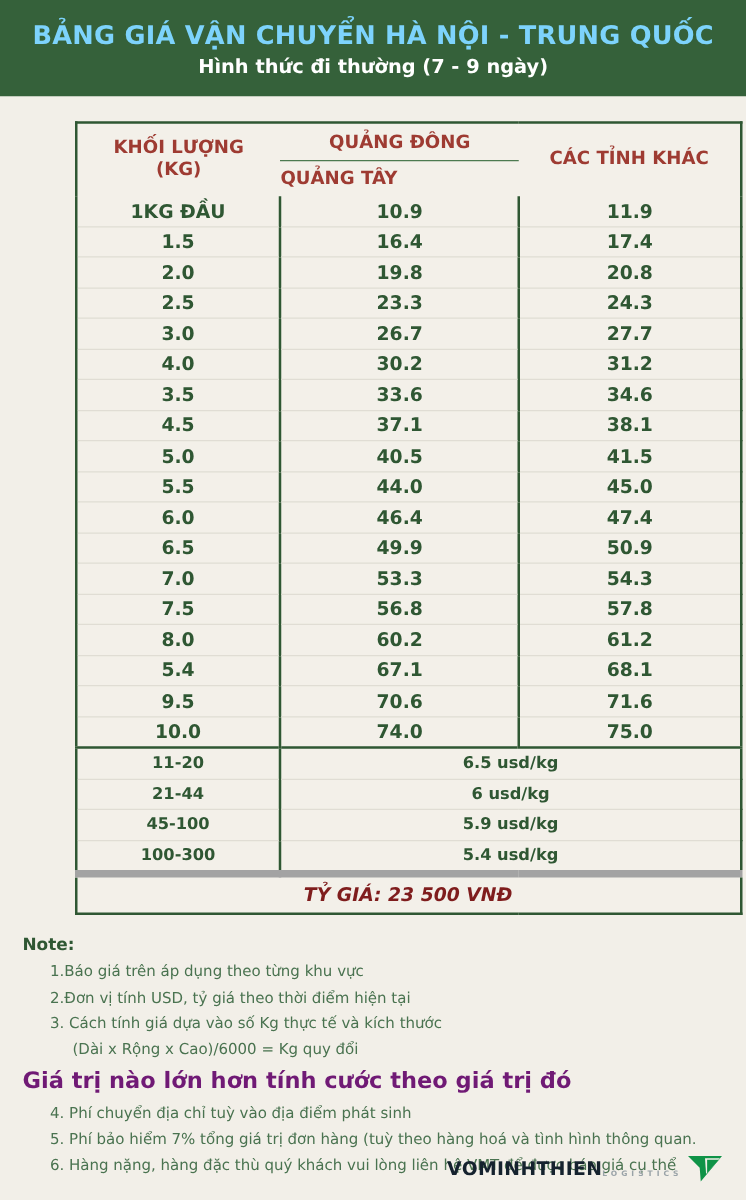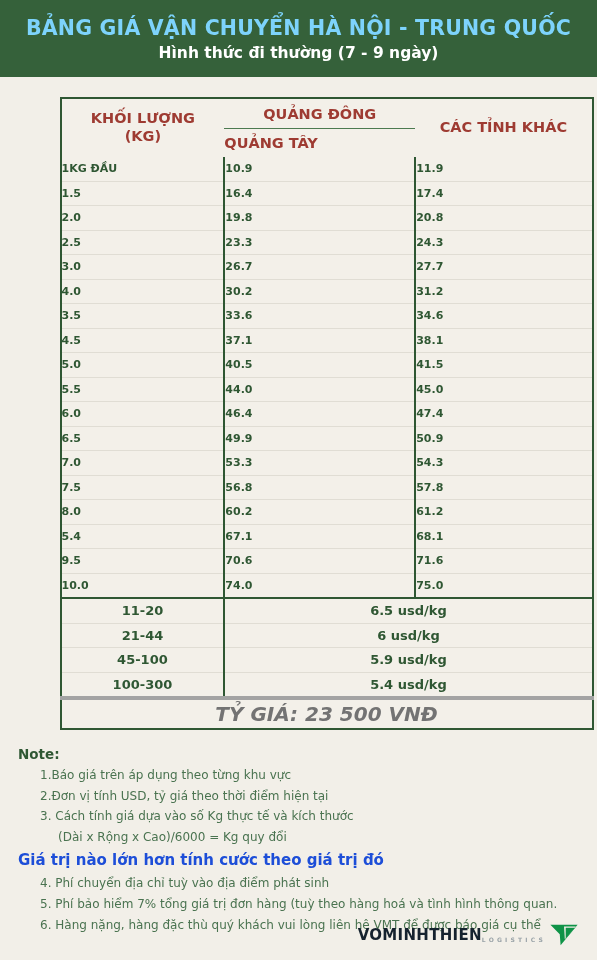--- a/index.html
+++ b/index.html
@@ -78,24 +78,24 @@
   }
   .hsplit .bot{
     color:#9e3b32;font-weight:700;font-size:14.5px;
     height:28px;line-height:28px;
   }
   .hrow-bottom td{border-bottom:2px solid #2f5733;}
 
   
   tr.drow td{
     height:23.5px;
-    text-align:left;
+    text-align:center;
     color:#2f5733;
     font-weight:700;
-    font-size:11px;
+    font-size:15px;
     border-top:1px solid #e0ddd4;
     border-right:2px solid #2f5733;
   }
   tr.drow td.last{border-right:0;}
   tr.drow:first-of-type td{border-top:0;}
 
   tr.firstrow td{border-top:0;}
 
   
   tr.bulk td{
@@ -105,25 +105,25 @@
     font-weight:700;
     font-size:13px;
     border-top:1px solid #e0ddd4;
   }
   tr.bulk td.wcell{border-right:2px solid #2f5733;}
   tr.bulk-first td{border-top:2px solid #2f5733;}
 
   tr.rate td{
     height:28px;
     text-align:center;
-    color:#737373;
+    color:#7f1d1d;
     font-weight:700;
     font-style:italic;
-    font-size:20px;
-    border-top:4px solid #a3a3a3;
+    font-size:15px;
+    border-top:6px solid #a3a3a3;
   }
 
   
   .notes{
     margin:16px 0 0 18px;
     width:565px;
     color:#3f6b45;
   }
   .notes-title{
     font-size:13.5px;
@@ -133,23 +133,23 @@
   }
   .note-line{
     font-size:12px;
     line-height:1.72;
     color:#4a7350;
     white-space:nowrap;
   }
   .note-line.indent{margin-left:22px;}
   .note-line.indent2{margin-left:40px;}
   .note-strong{
-    font-size:15px;
-    font-weight:700;
-    color:#1d4ed8;
+    font-size:18px;
+    font-weight:700;
+    color:#701a75;
     line-height:1.72;
     white-space:nowrap;
   }
 
   
   .logo{
     position:absolute;
     right:16px;
     bottom:12px;
     display:flex;

